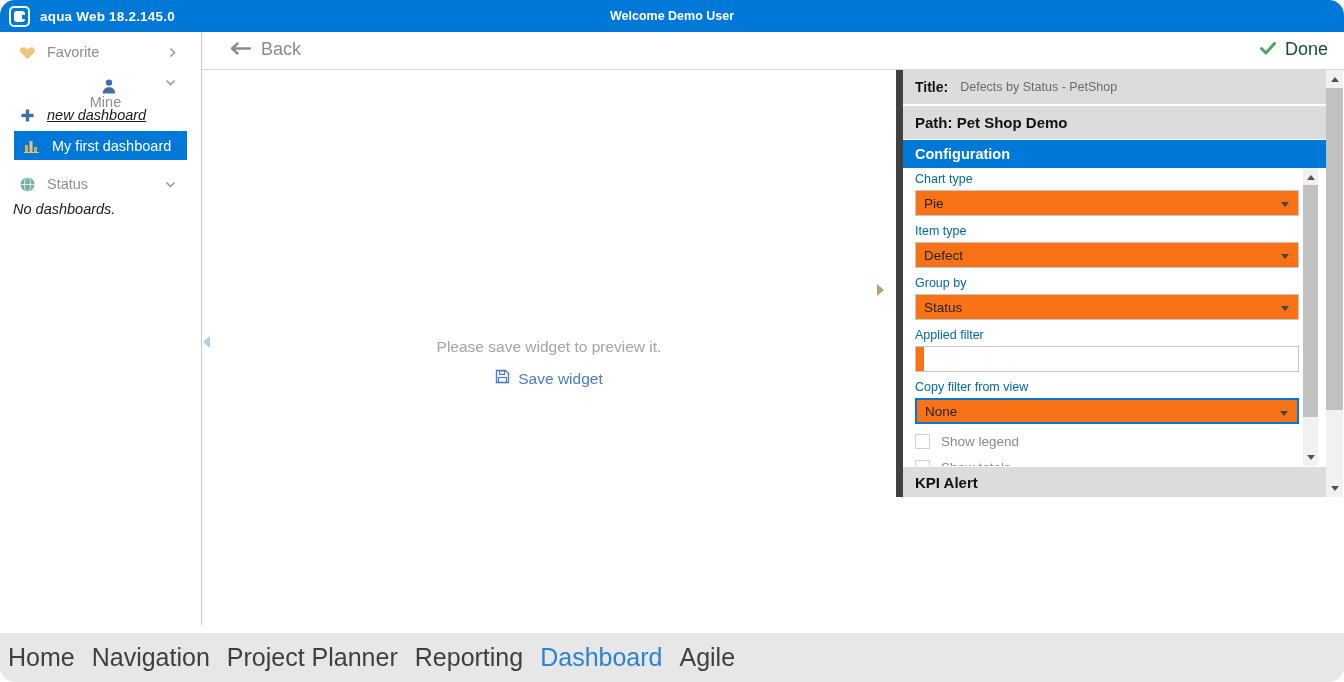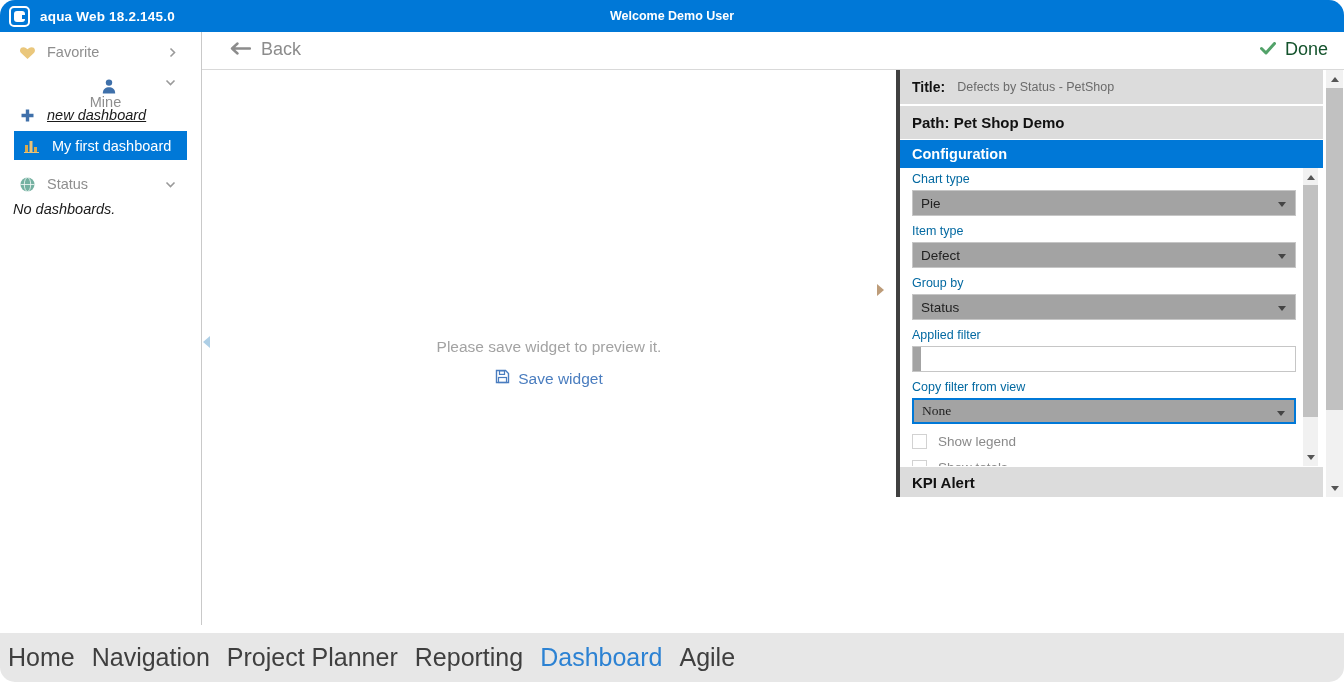--- a/index.html
+++ b/index.html
@@ -40,34 +40,34 @@
   
   .main { position:absolute; left:202px; top:70px; width:694px; height:563px; background:#fff; }
   .preview-box { position:absolute; left:0; right:0; top:268px; text-align:center; }
   .preview-msg { font-size:15.5px; color:#a3a3a3; }
   .save-link { margin-top:13px; display:inline-flex; align-items:center; gap:8px; color:#4a7dbf; font-size:15.5px; cursor:pointer; }
   .handle { position:absolute; width:0; height:0; cursor:pointer; }
   .handle-left { left:203px; top:336px; border-top:6px solid transparent; border-bottom:6px solid transparent; border-right:7px solid #aecfe6; }
   .handle-right { left:877px; top:284px; border-top:6px solid transparent; border-bottom:6px solid transparent; border-left:7px solid #bd9c79; }
 
   
-  .right-panel { position:absolute; left:896px; top:70px; width:448px; height:427px; border-left:4px solid #404040; background:#fff; }
+  .right-panel { position:absolute; left:896px; top:70px; width:448px; height:427px; border-left:7px solid #404040; background:#fff; }
   .bar { position:absolute; left:0; width:423px; background:#dcdcdc; display:flex; align-items:center; padding-left:12px; }
   .bar-title { top:0; height:34px; }
   .bar-title .t-label { font-size:14px; font-weight:bold; color:#111; }
   .bar-title .t-value { font-size:12.5px; color:#6b6b6b; margin-left:12px; }
   .bar-path { top:36px; height:33px; font-size:15px; font-weight:bold; color:#111; }
   .bar-config { top:70px; height:28px; background:#0078d7; color:#fff; font-size:14.5px; font-weight:bold; }
   .bar-kpi { top:397px; height:30px; font-size:15px; font-weight:bold; color:#111; }
 
   .config-body { position:absolute; left:0; top:98px; width:407px; height:298px; overflow:hidden; background:#fff; padding:4px 0 0 12px; }
   .field { width:384px; margin-bottom:8px; }
   .field .f-label { height:18px; font-size:12.5px; color:#0369a1; }
-  .control { position:relative; width:384px; height:26px; border:1px solid #c6c6c6; background:#a3a3a3; display:flex; align-items:center; padding-left:8px; font-size:13.5px; color:#222; cursor:pointer; }
-  .control.focused { border:2px solid #0078d7;font-family:Liberation Serif, serif; }
+  .control { position:relative; width:384px; height:26px; border:1px solid #c6c6c6; background:#f97316; display:flex; align-items:center; padding-left:8px; font-size:13.5px; color:#222; cursor:pointer; }
+  .control.focused { border:2px solid #0078d7; }
   .caret { position:absolute; right:9px; top:11px; width:0; height:0; border-left:4px solid transparent; border-right:4px solid transparent; border-top:5px solid #444; }
   .control input { border:none; outline:none; width:100%; height:100%; font-size:13.5px; font-family:inherit; color:#222; }
   .cb-row { display:flex; align-items:center; height:18px; margin-bottom:8px; cursor:pointer; }
   .cb-box { width:15px; height:15px; border:1px solid #d2d2d2; background:#fff; flex:0 0 auto; }
   .cb-lbl { margin-left:11px; font-size:13.5px; color:#8a8a8a; }
 
   
   .sb { position:absolute; background:#f1f1f1; }
   .sb-inner { left:1303px; top:168px; width:15px; height:298px; }
   .sb-outer { left:1326px; top:70px; width:17px; height:427px; }

